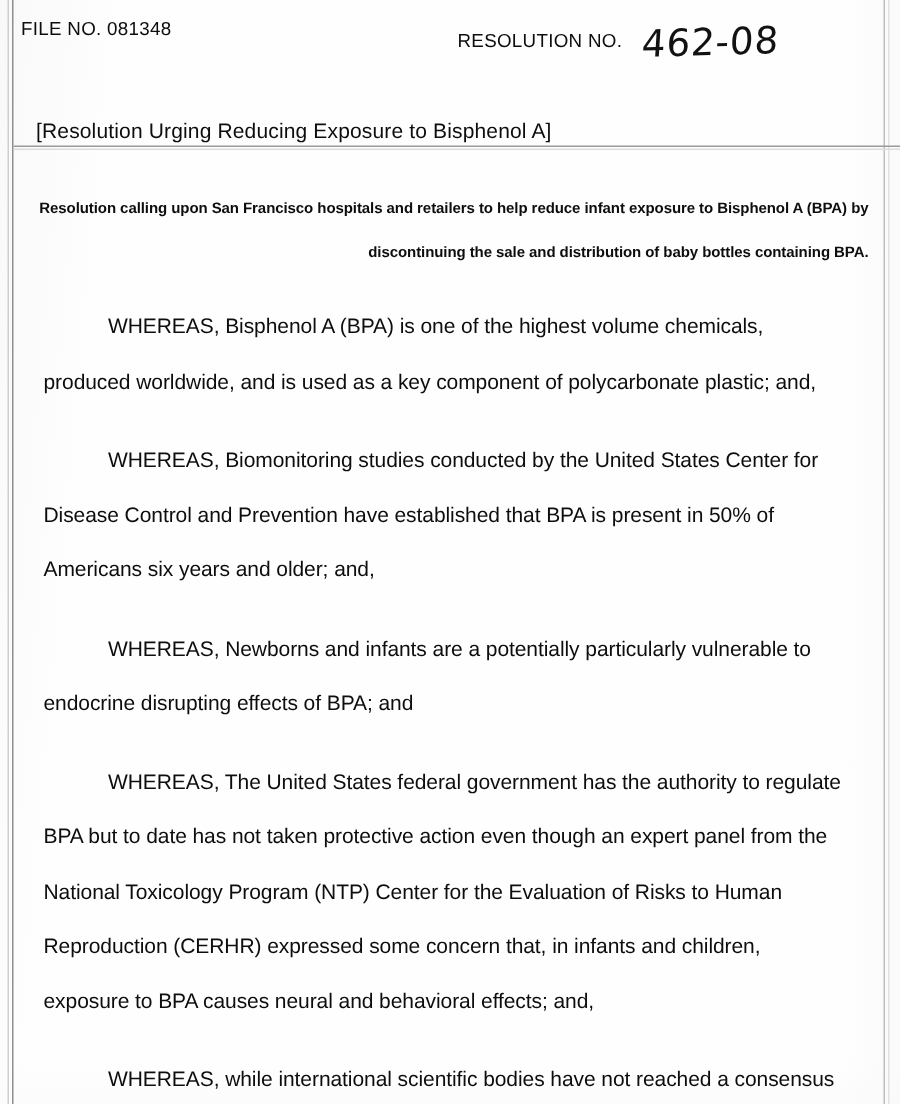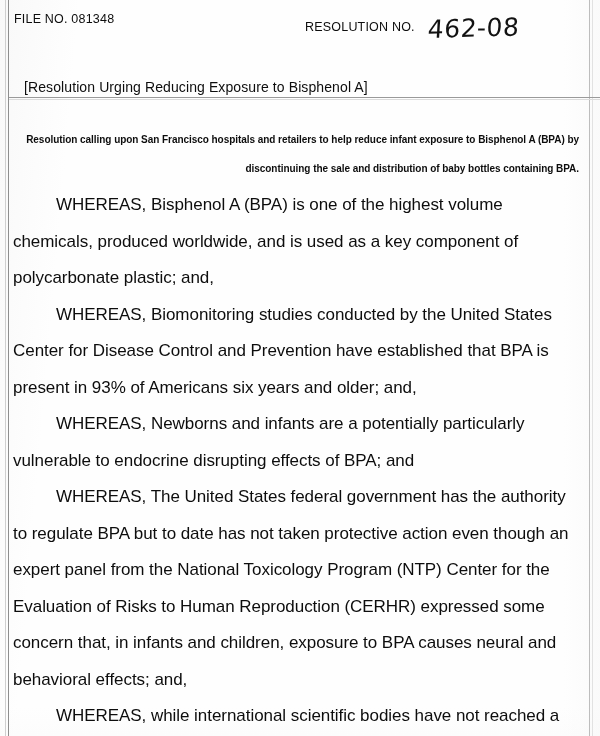--- a/index.html
+++ b/index.html
@@ -150,24 +150,24 @@
   .title-para {
     font-size: 10px;
     font-weight: bold;
     line-height: 28.5px;
     letter-spacing: -0.05px;
     margin: 0 0 4px 0;
     text-align: right;
   }
 
   .whereas-para {
-    font-size: 17px;
+    font-size: 14px;
     line-height: 36.5px;
     letter-spacing: -0.05px;
-    margin: 0;
+    margin: 16px;
     text-indent: 43px;
     text-align: left;
   }
 </style>
 </head>
 <body>
 
 <div id="page">
 
   <div id="paper-tone"></div>
@@ -186,19 +186,19 @@
   </div>
 
   <div id="subject-line">[Resolution Urging Reducing Exposure to Bisphenol A]</div>
   <div id="subject-rule"></div>
   <div id="subject-rule-shadow"></div>
 
   <div id="body-block">
     <p class="title-para">Resolution calling upon San Francisco hospitals and retailers to help reduce infant exposure to Bisphenol A (BPA) by discontinuing the sale and distribution of baby bottles containing BPA.</p>
 
     <p class="whereas-para">WHEREAS, Bisphenol A (BPA) is one of the highest volume chemicals, produced worldwide, and is used as a key component of polycarbonate plastic; and,</p>
-    <p class="whereas-para">WHEREAS, Biomonitoring studies conducted by the United States Center for Disease Control and Prevention have established that BPA is present in 93% of Americans six years and older; and,</p>
+    <p class="whereas-para">WHEREAS, Biomonitoring studies conducted by the United States Center for Disease Control and Prevention have established that BPA is present in 50% of Americans six years and older; and,</p>
     <p class="whereas-para">WHEREAS, Newborns and infants are a potentially particularly vulnerable to endocrine disrupting effects of BPA; and</p>
     <p class="whereas-para">WHEREAS, The United States federal government has the authority to regulate BPA but to date has not taken protective action even though an expert panel from the National Toxicology Program (NTP) Center for the Evaluation of Risks to Human Reproduction (CERHR) expressed some concern that, in infants and children, exposure to BPA causes neural and behavioral effects; and,</p>
     <p class="whereas-para">WHEREAS, while international scientific bodies have not reached a consensus about the potential harm posed by exposure to BPA, Canada has banned polycarbonate baby bottles and is developing stringent limits for the leaching of BPA from infant formula cans; and,</p>
   </div>
 
 </div>
 
 </body></html>

